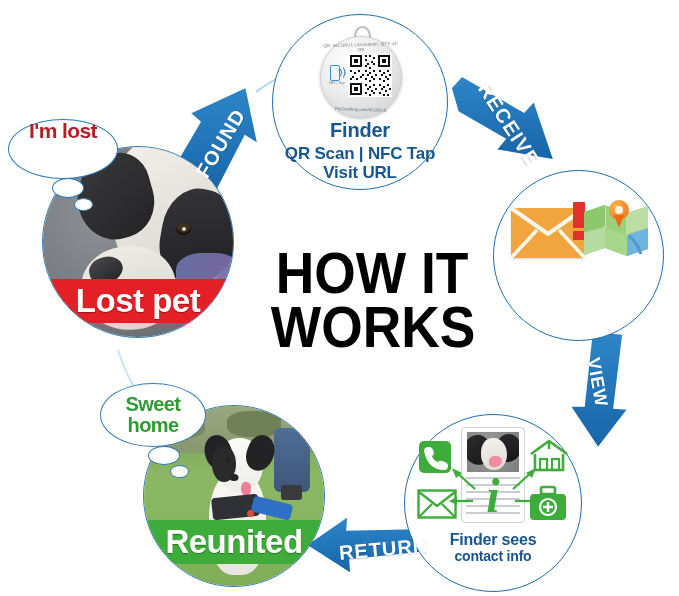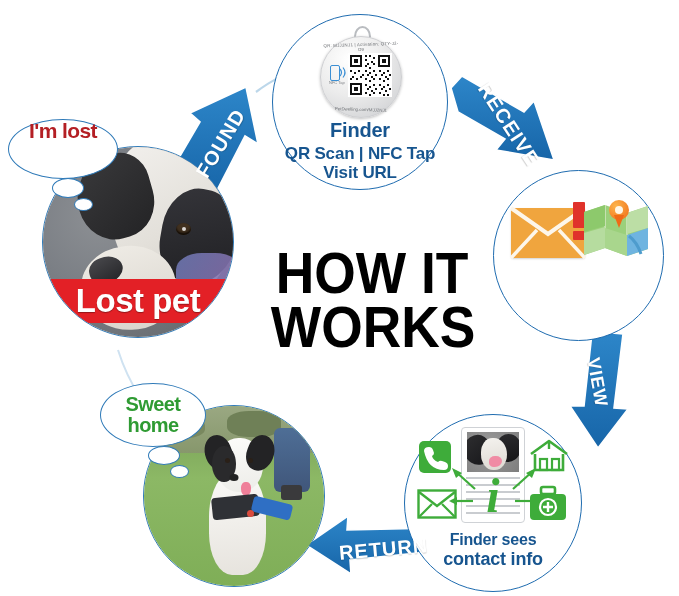--- a/index.html
+++ b/index.html
@@ -353,21 +353,21 @@
       <svg width="38" height="34" viewBox="0 0 38 34">
         <rect x="12" y="0" width="14" height="7" rx="2" fill="none" stroke="#3eac3a" stroke-width="2.6"></rect>
         <rect x="1" y="7" width="36" height="26" rx="4" fill="#3eac3a"></rect>
         <circle cx="19" cy="20" r="8" fill="none" stroke="#ffffff" stroke-width="2.2"></circle>
         <path d="M19 15 L19 25 M14 20 L24 20" stroke="#ffffff" stroke-width="2.4"></path>
       </svg>
     </div>
 
     <div class="node-caption" style="top:116px;">
       <div style="font-size:16px;">Finder sees</div>
-      <div style="font-size:18px;">contact info</div>
+      <div style="font-size:14px;">contact info</div>
     </div>
   </div>
 
   <div class="photo-circle" style="left:143px;top:405px;width:180px;height:180px;">
     <div style="position:absolute;inset:0;background:linear-gradient(180deg,#8fae6a 0%,#7fa85c 18%,#8cb865 40%,#7fae57 100%);">
 
       <div style="position:absolute;left:0;right:0;top:0;height:26%;
                   background:linear-gradient(180deg,#9aa882,#87976c);"></div>
       <div style="position:absolute;left:8%;top:6%;width:26%;height:12%;border-radius:40%;background:#79885f;"></div>
       <div style="position:absolute;left:46%;top:3%;width:30%;height:14%;border-radius:40%;background:#6f8057;"></div>
@@ -393,20 +393,23 @@
       <div style="position:absolute;left:58%;top:29%;width:5px;height:5px;border-radius:50%;background:#2a2018;"></div>
 
       <div style="position:absolute;left:50%;top:38%;width:9px;height:7px;border-radius:50%;background:#222;transform:translateX(-50%);"></div>
 
       <div style="position:absolute;left:54%;top:42%;width:10px;height:14px;border-radius:40% 40% 50% 50%;background:#ef7f99;"></div>
 
       <div style="position:absolute;left:38%;top:50%;width:26%;height:12%;border-radius:4px;background:#2f3136;transform:rotate(-6deg);"></div>
       <div style="position:absolute;left:60%;top:52%;width:22%;height:9%;border-radius:4px;background:#2f6fc4;transform:rotate(14deg);"></div>
       <div style="position:absolute;left:57%;top:58%;width:7px;height:7px;border-radius:50%;background:#d94b3e;"></div>
     </div>
+    <div class="photo-banner" style="bottom:22px;height:44px;line-height:44px;font-size:33px;background:#3eac3a;">
+      <span>Reunited</span>
+    </div>
   </div>
 
   <div class="bubble" style="left:100px;top:383px;width:104px;height:62px;color:#2f9b33;font-size:20px;flex-direction:column;">
     <span>Sweet</span>
     <span>home</span>
   </div>
   <div class="bubble-dot" style="left:148px;top:446px;width:30px;height:17px;"></div>
   <div class="bubble-dot" style="left:170px;top:465px;width:17px;height:11px;"></div>
 
   <div id="title" style="left:262px;top:246px;width:220px;font-size:58px;">

